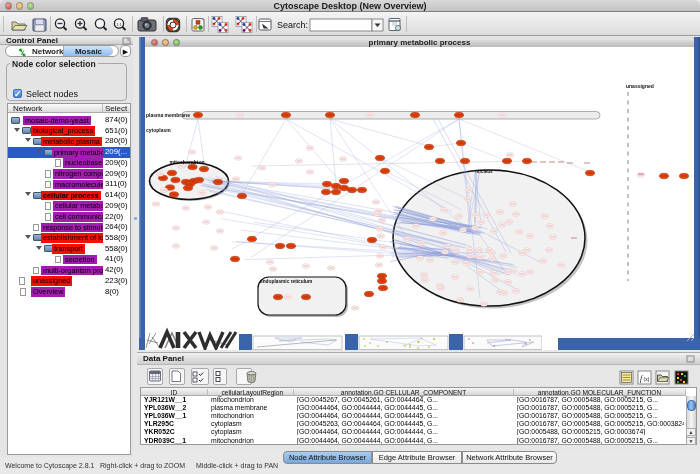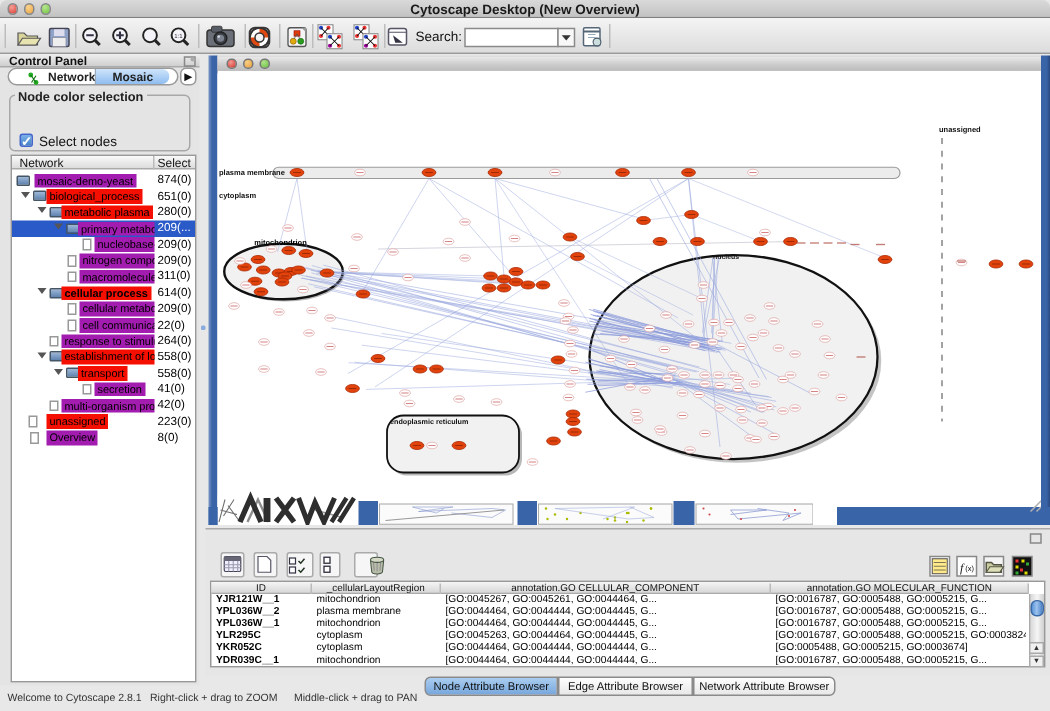--- a/index.html
+++ b/index.html
@@ -264,20 +264,21 @@
 </div>
 </div>
 <div class="abs" style="left:134px;top:217px;width:3px;height:3px;background:#8ad;border-radius:1px;"></div>
 <div class="abs frame">
 <div class="abs" style="left:0;top:0;width:6px;height:313px;background:linear-gradient(90deg,#7a97c6,#3a64a8 40%);"></div>
 <div class="abs" style="left:555px;top:0;width:6px;height:313px;background:linear-gradient(90deg,#3a64a8 60%,#2a4a80);"></div>
 <div class="ftb"></div>
 <div class="ftl" style="left:12px;background:radial-gradient(circle at 35% 30%,#f19a93,#d8352c);border:0.5px solid #777;"></div>
 <div class="ftl" style="left:23px;background:radial-gradient(circle at 35% 30%,#f8cf85,#e99f3a);border:0.5px solid #777;"></div>
 <div class="ftl" style="left:34px;background:radial-gradient(circle at 35% 30%,#b2e18b,#66c23c);border:0.5px solid #777;"></div>
+<div class="fttl" style="left:6px;">primary metabolic process</div>
 <div class="abs" style="left:6px;top:12px;width:549px;height:289px;background:#fff;"></div>
 <div class="abs" style="left:0px;top:301px;width:561px;height:12px;background:#3a64a8;"></div>
 </div>
 <svg class="abs" style="left:145px;top:47px;" width="549" height="303" viewBox="145 47 549 303">
     <rect x="145" y="47" width="549" height="291" fill="#ffffff"></rect>
     <rect x="182" y="111.5" width="418" height="7.5" rx="3.7" fill="#ececec" stroke="#9a9a9a" stroke-width="0.8"></rect>
     <text x="146" y="116.5" font-size="5" font-weight="bold" fill="#111">plasma membrane</text>
     <text x="146" y="132" font-size="5" font-weight="bold" fill="#111">cytoplasm</text>
     <ellipse cx="189" cy="181" rx="39.5" ry="18.5" fill="#141414" opacity="0.3" transform="translate(1.2,1.5)"></ellipse>
     <ellipse cx="189" cy="181" rx="39.5" ry="18.5" fill="#f1f1f1" stroke="#111" stroke-width="1.6"></ellipse>
@@ -743,20 +744,23 @@
     <rect x="464" y="336" width="78" height="13.5" fill="#fbfbfb" stroke="#aaa" stroke-width="0.7"></rect>
     <polyline points="487,343 511,340 487,340 492,346 534,342 522,347 526,342 505,339" fill="none" stroke="#8a9ad0" stroke-width="0.6" opacity="0.85"></polyline>
     <circle cx="494" cy="346" r="0.7" fill="#cc4444"></circle>
     <circle cx="530" cy="340" r="0.7" fill="#cc4444"></circle>
     <circle cx="473" cy="343" r="0.7" fill="#cc4444"></circle>
     <circle cx="469" cy="339" r="0.7" fill="#cc4444"></circle>
     <circle cx="526" cy="344" r="0.7" fill="#cc4444"></circle>
     <rect x="542" y="332" width="16" height="18" fill="#ffffff"></rect>
   </svg>
 <div class="abs dp">
+<div class="dphead">
+      <span>Data Panel</span>
+    </div>
 <svg class="abs" style="left:549px;top:2px" width="10" height="8" viewBox="0 0 10 8">
       <rect x="1" y="1" width="7" height="6" fill="none" stroke="#888"></rect>
     </svg>
 <div class="dbtn" style="left:10px;top:15px;width:16px;height:17px;"></div>
 <div class="dbtn" style="left:32px;top:15px;width:16px;height:17px;"></div>
 <div class="dbtn" style="left:54px;top:15px;width:18px;height:17px;"></div>
 <div class="dbtn" style="left:76px;top:15px;width:14px;height:17px;"></div>
 <div class="dbtn" style="left:99px;top:15px;width:16px;height:17px;"></div>
 <svg class="abs" style="left:10px;top:15px" width="110" height="17" viewBox="0 0 110 17">
 <rect x="2.5" y="3" width="11" height="10" rx="1" fill="#eef" stroke="#445" stroke-width="0.8"></rect>

